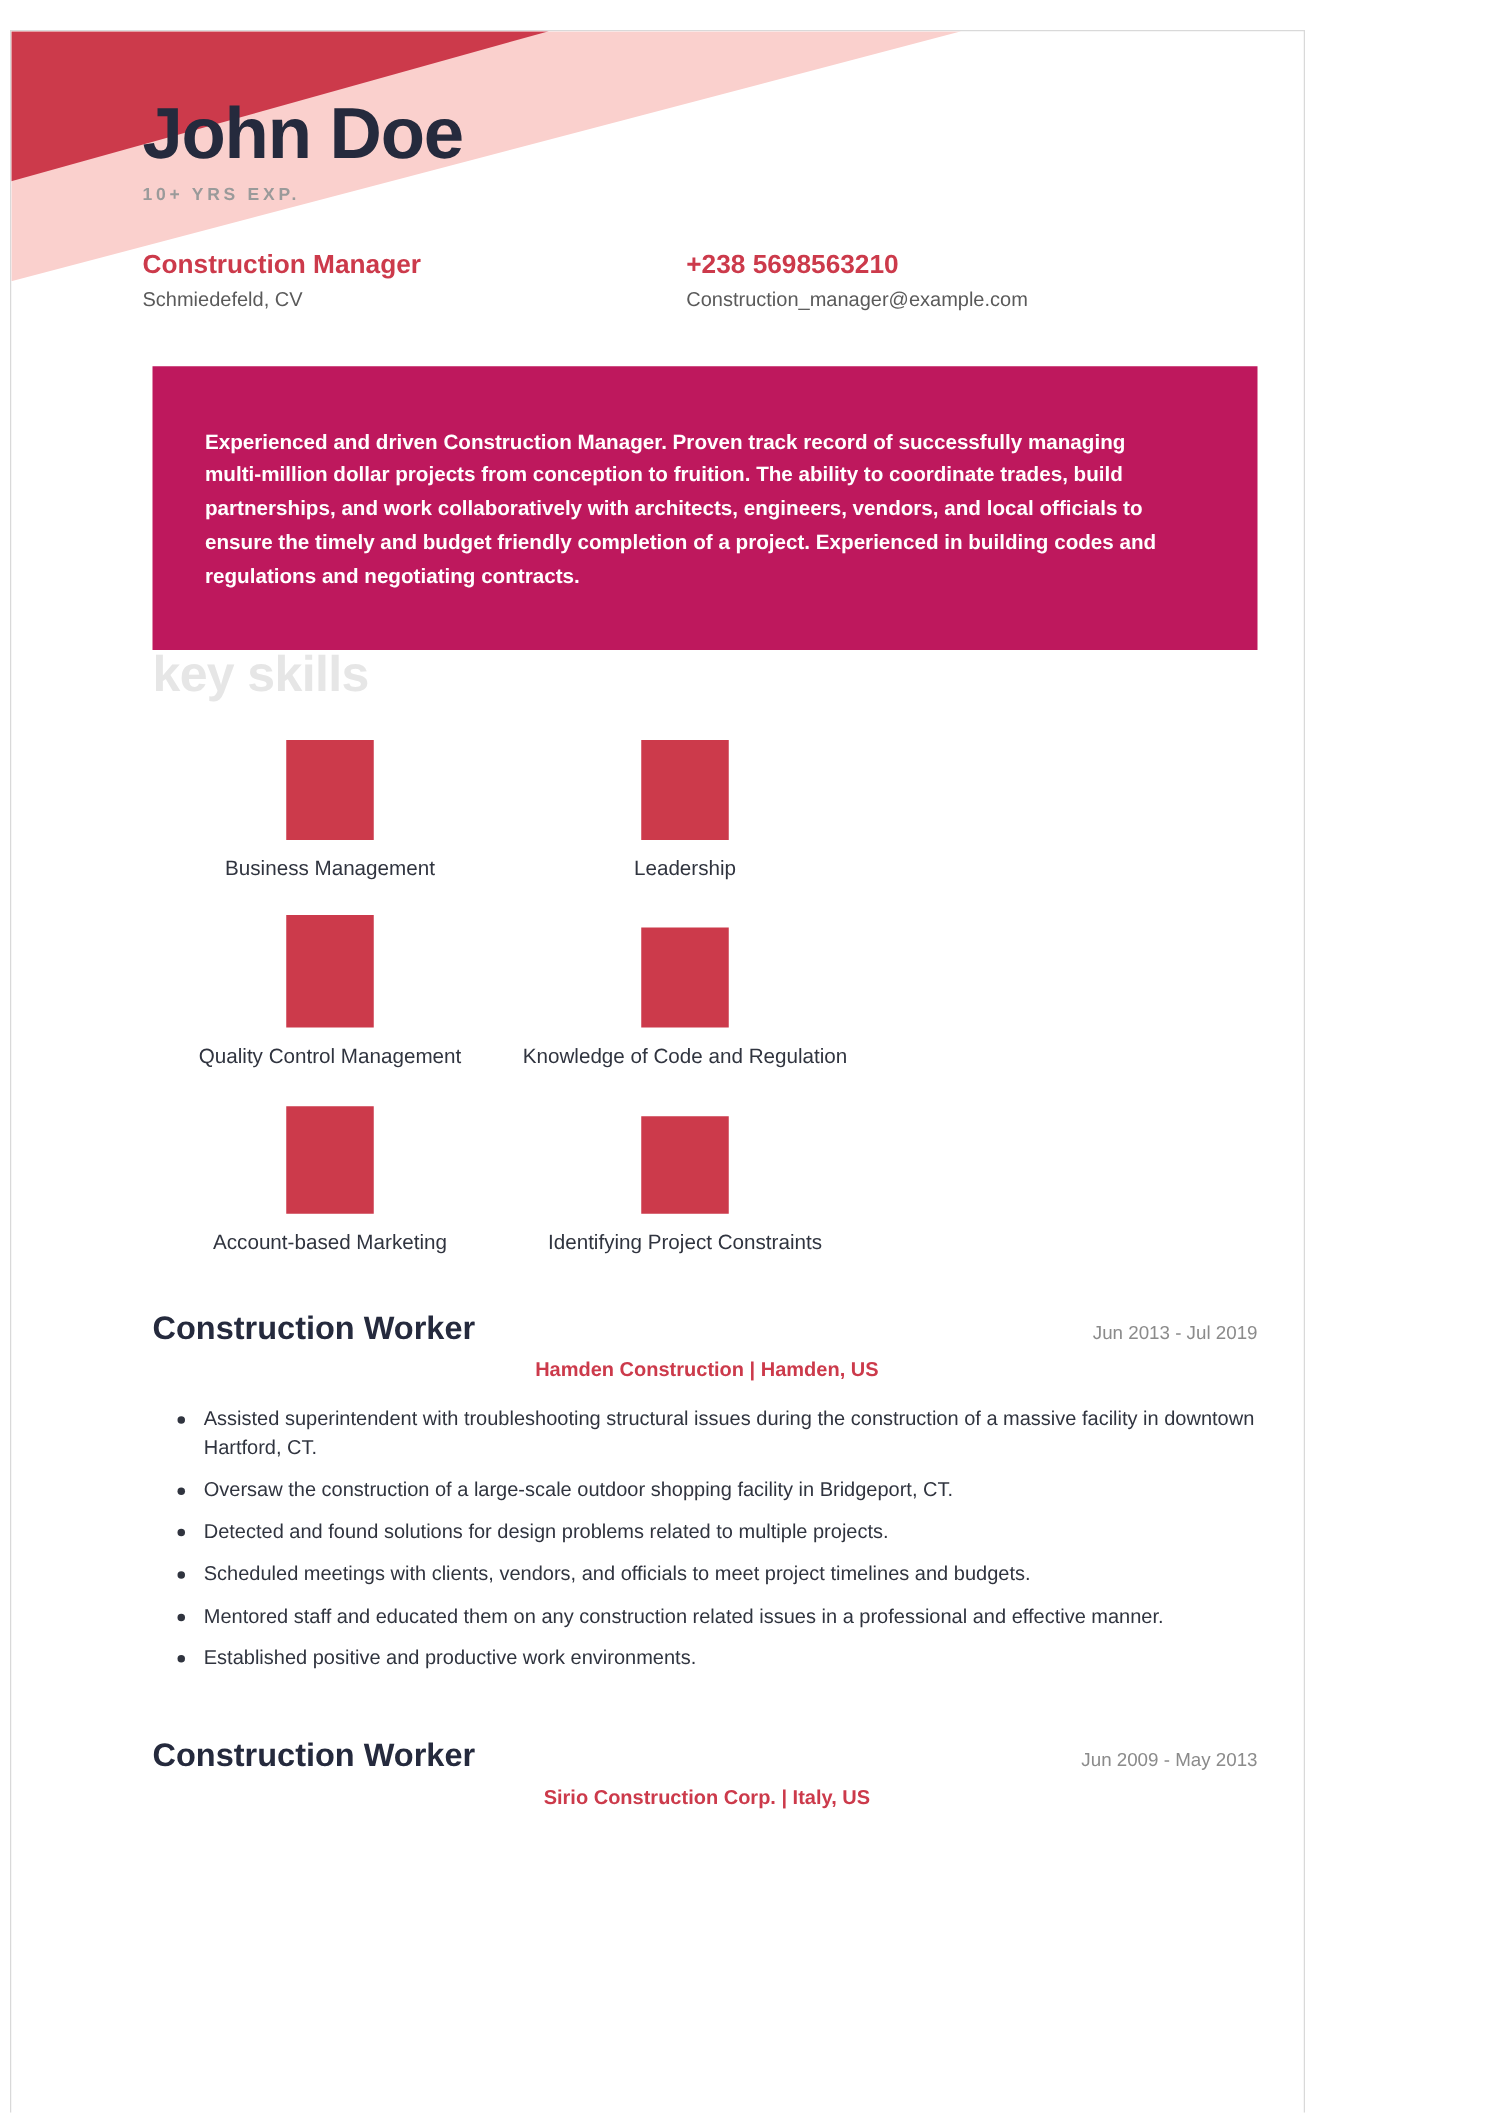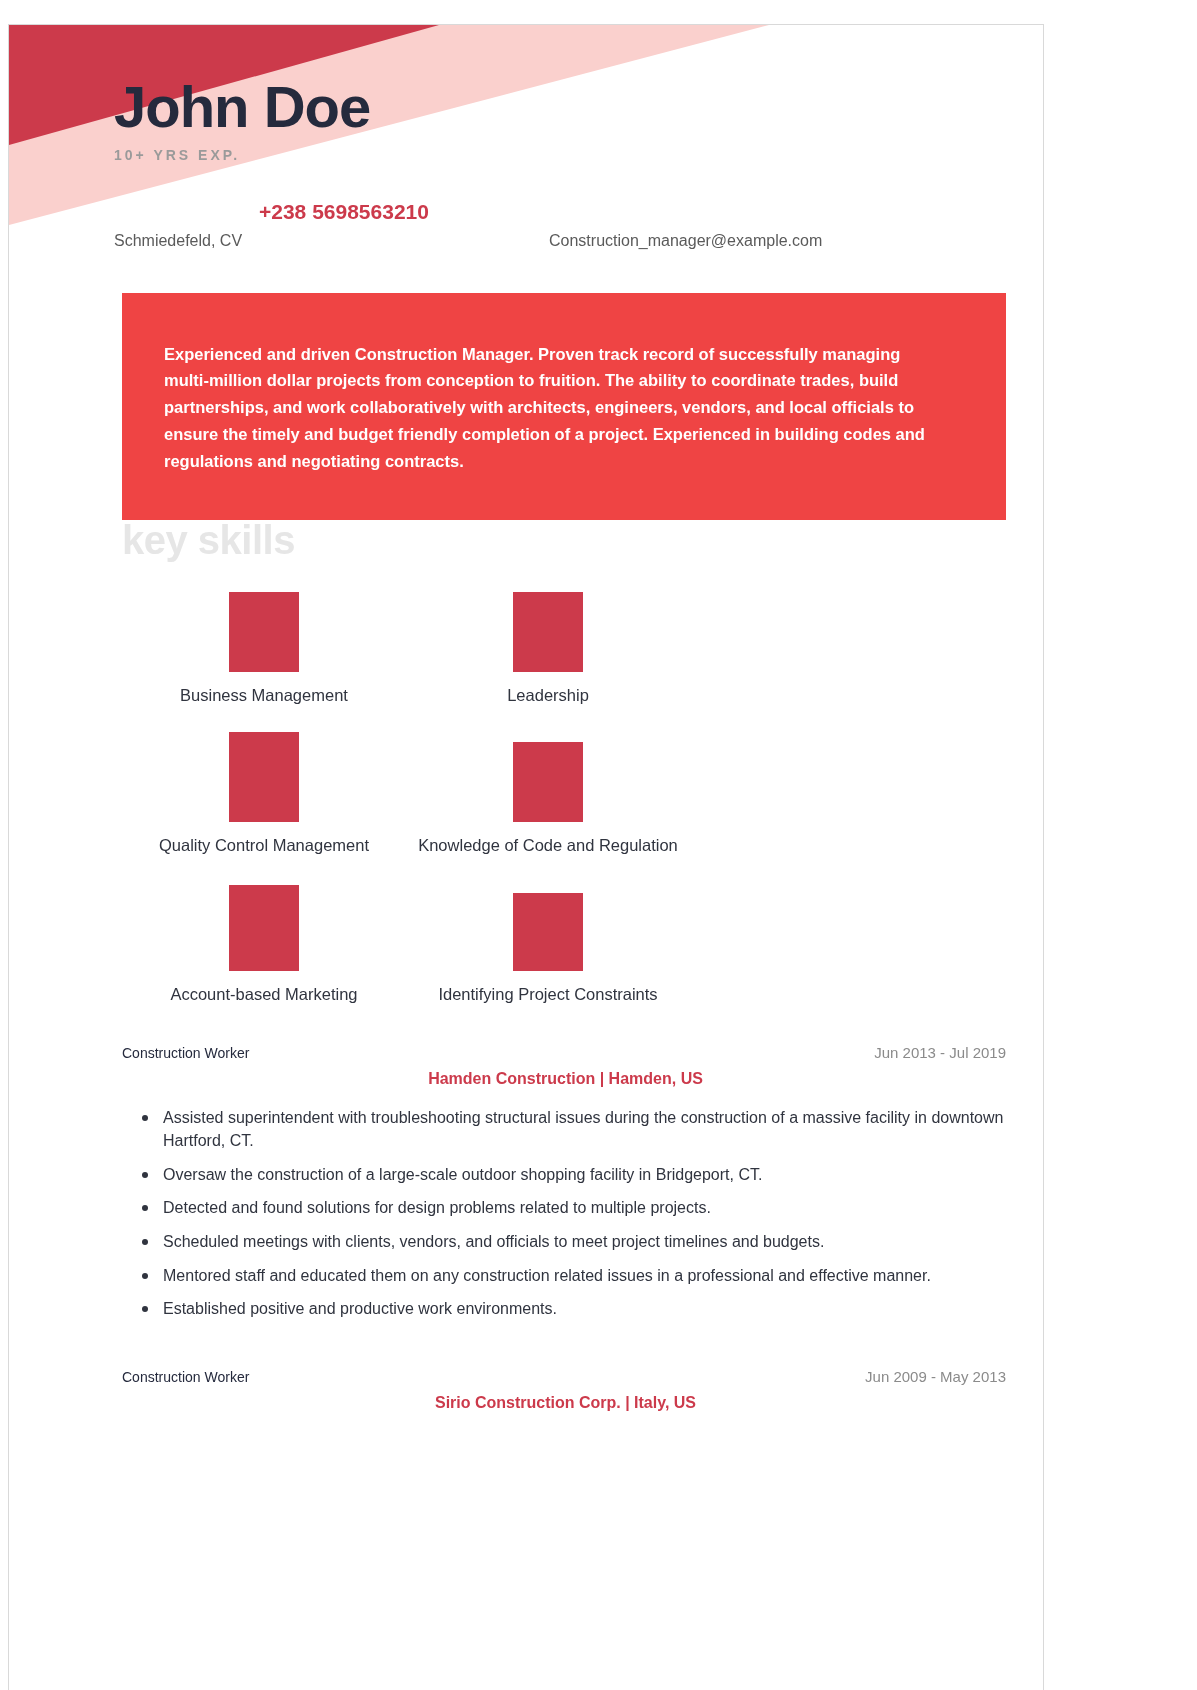--- a/index.html
+++ b/index.html
@@ -107,21 +107,21 @@
     padding-left: 145px;
   }
 
   
   .summary-wrap {
     margin-top: 36px;
     padding-left: 113px;
   }
   .summary-box {
     width: 884px;
-    background: #ef4444;
+    background: #be185d;
     padding: 48px 58px 46px 42px;
   }
   .summary-text {
     font-size: 16.5px;
     font-weight: bold;
     color: #ffffff;
     line-height: 1.62;
   }
 
   
@@ -179,22 +179,22 @@
   .exp-item { margin-bottom: 8px; }
   .exp-item.spaced { margin-top: 46px; }
 
   .exp-head {
     display: flex;
     justify-content: space-between;
     align-items: baseline;
     width: 884px;
   }
   .exp-role {
-    font-size: 14px;
-    font-weight: normal;
+    font-size: 26px;
+    font-weight: bold;
     color: #252a3d;
     line-height: 1.5;
   }
   .exp-dates {
     font-size: 15px;
     color: #8b8b8b;
     white-space: nowrap;
   }
   .exp-company {
     font-size: 16px;
@@ -243,20 +243,23 @@
 
   <div class="content">
 
     <div class="header">
       <div class="name">John Doe</div>
       <div class="subtitle">10+ YRS EXP.</div>
     </div>
 
     <div class="contact">
       <div class="contact-row">
+        <div class="contact-left">
+          <div class="job-title">Construction Manager</div>
+        </div>
         <div class="contact-right">
           <div class="phone">+238 5698563210</div>
         </div>
       </div>
       <div class="contact-row">
         <div class="contact-left">
           <div class="location">Schmiedefeld, CV</div>
         </div>
         <div class="contact-right">
           <div class="email">Construction_manager@example.com</div>

